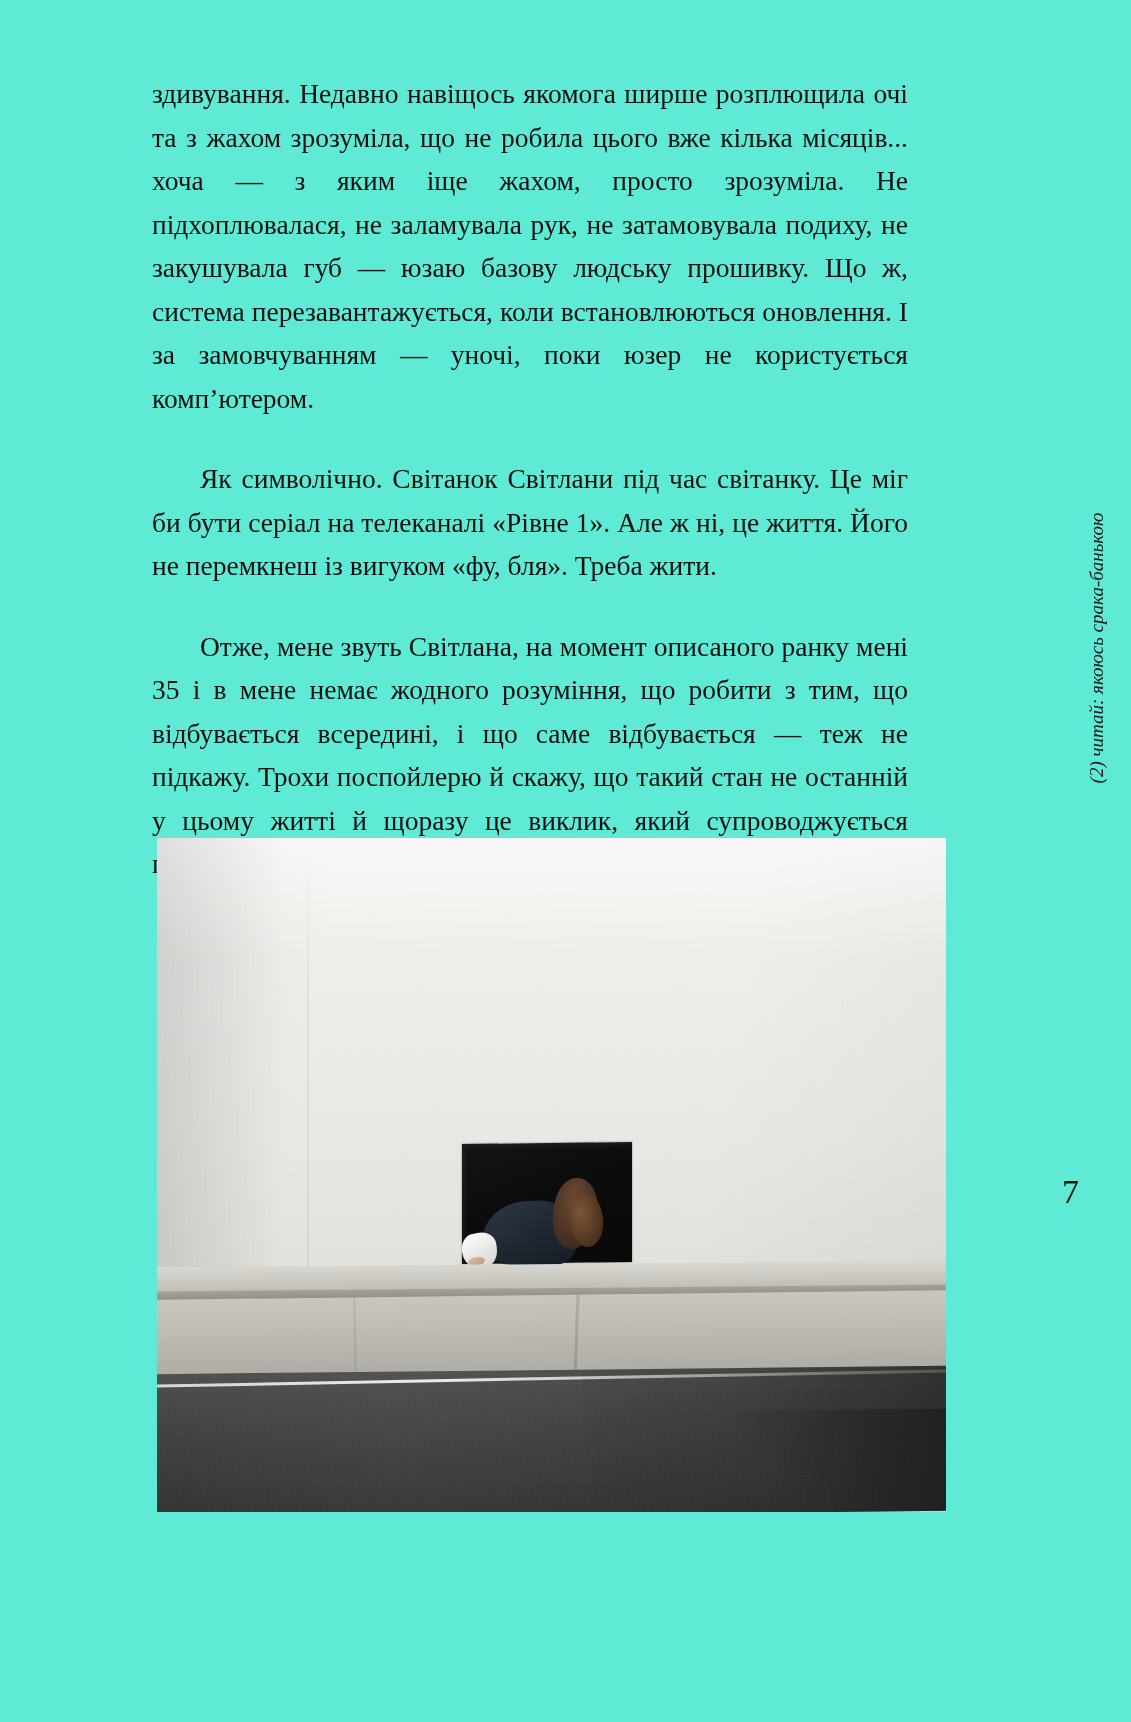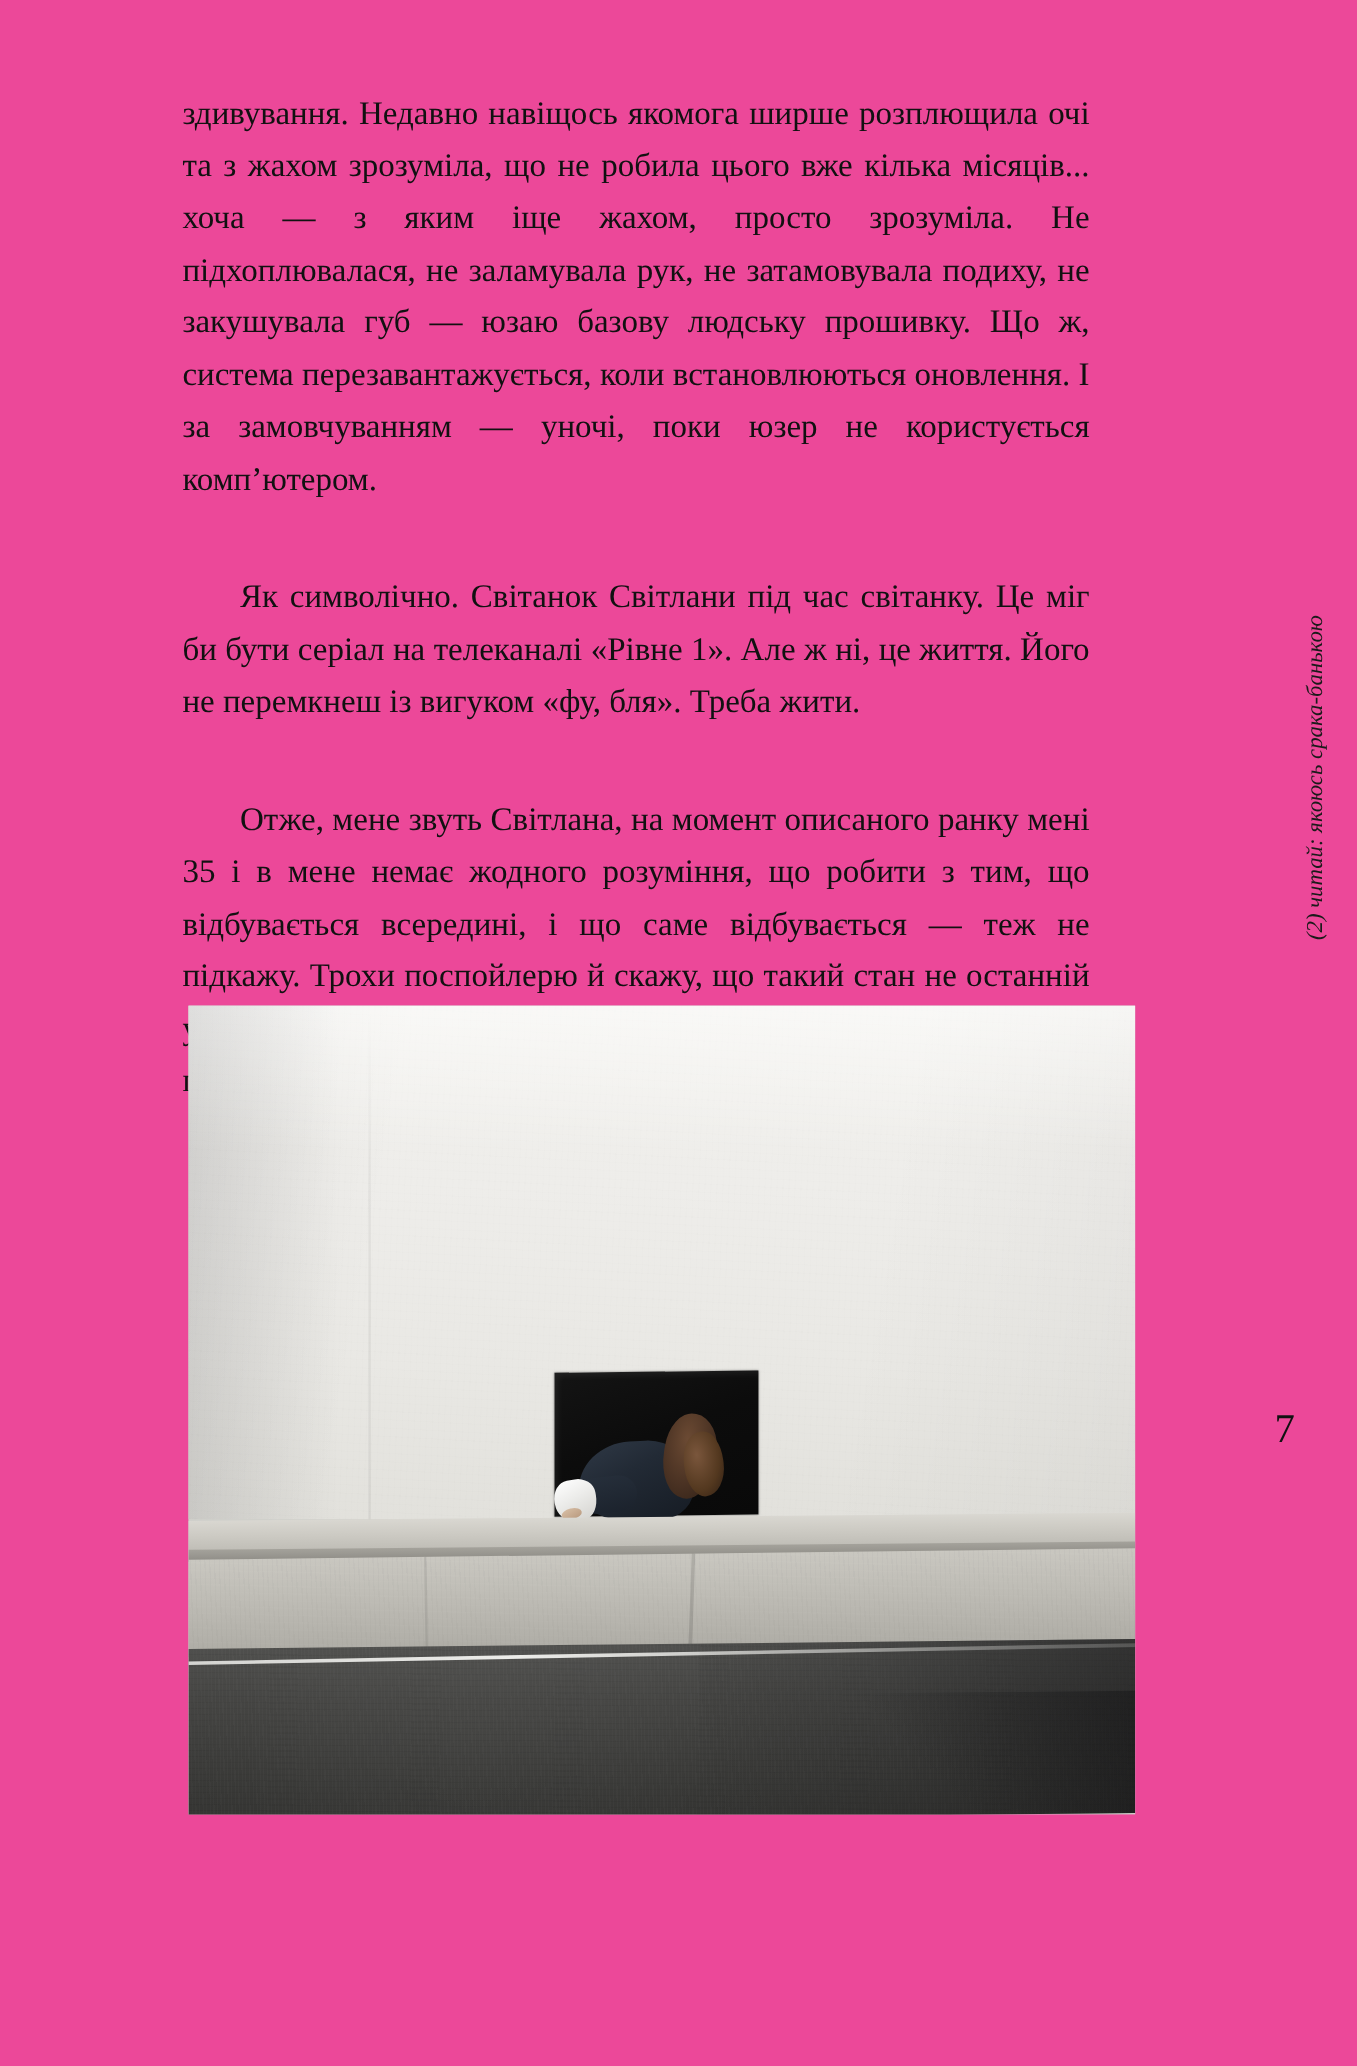--- a/index.html
+++ b/index.html
@@ -12,21 +12,21 @@
     height: 1722px;
     position: relative;
     font-family: "Liberation Serif", "DejaVu Serif", serif;
     color: #000000;
     overflow: hidden;
   }
 
   .page {
     position: absolute;
     inset: 0;
-    background: #ec4899;
+    background: #5eead4;
   }
 
   .text-block {
     position: absolute;
     left: 152px;
     top: 72px;
     width: 756px;
   }
 
   p.para {
@@ -34,21 +34,21 @@
     font-size: 27.5px;
     line-height: 43.5px;
     text-align: justify;
     text-justify: inter-word;
     text-indent: 0;
     hyphens: none;
     color: #111111;
   }
 
   p.para + p.para {
-    margin-top: 55px;
+    margin-top: 37px;
   }
 
   p.indent {
     text-indent: 48px;
   }
 
   .fn-marker {
     font-size: 21px;
     vertical-align: -2px;
     letter-spacing: 0px;

